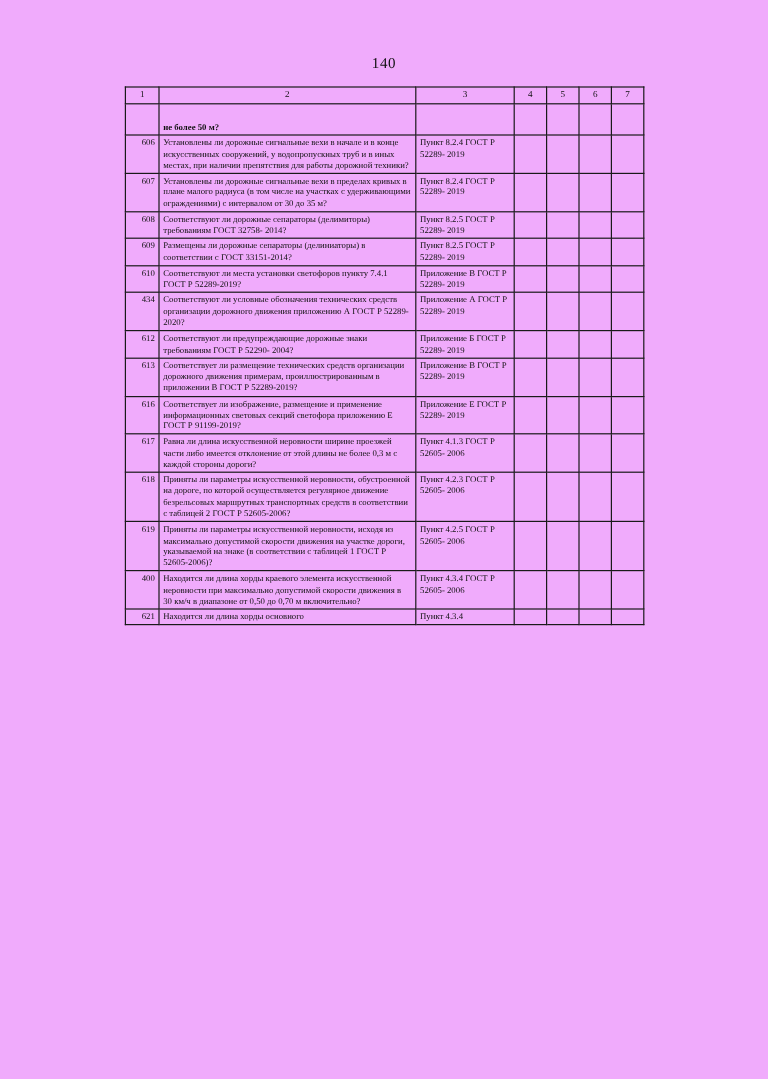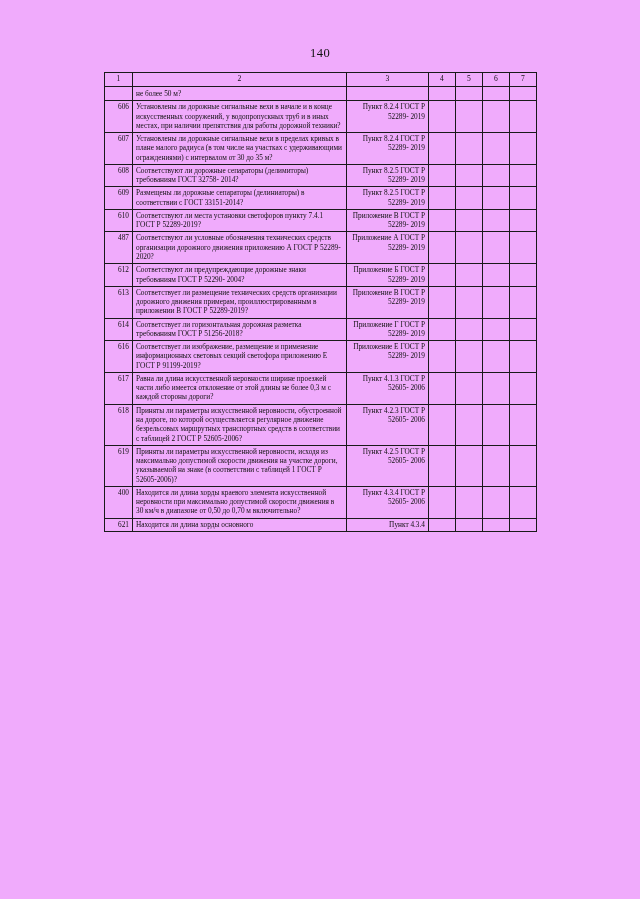--- a/index.html
+++ b/index.html
@@ -62,27 +62,28 @@
   }
   td.num {
     text-align: right;
     font-size: 7.6px;
     padding-top: 2px;
   }
   td.req {
     text-align: left;
   }
   td.ref {
-    text-align: right;
+    text-align: left;
     padding-top: 2px;
     margin-left: 16px;
   }
   td.blank { }
   .cont-row td.req {
-    padding-top: 2px;
+    padding-top: 14px;
+    font-weight: bold;
   }
 </style>
 </head>
 <body>
 
 <div class="page">
 
   <div class="page-number">140</div>
 
   <table class="doc-table">
@@ -177,21 +178,21 @@
 светофоров пункту 7.4.1 ГОСТ Р 52289-2019?</td>
         <td class="ref">Приложение В
 ГОСТ Р 52289-
 2019</td>
         <td class="blank"></td>
         <td class="blank"></td>
         <td class="blank"></td>
         <td class="blank"></td>
       </tr>
       <tr>
-        <td class="num">487</td>
+        <td class="num">434</td>
         <td class="req">Соответствуют ли условные обозначения
 технических средств организации дорожного
 движения приложению А ГОСТ Р 52289-
 2020?</td>
         <td class="ref">Приложение А
 ГОСТ Р 52289-
 2019</td>
         <td class="blank"></td>
         <td class="blank"></td>
         <td class="blank"></td>
@@ -210,32 +211,20 @@
         <td class="blank"></td>
         <td class="blank"></td>
       </tr>
       <tr>
         <td class="num">613</td>
         <td class="req">Соответствует ли размещение технических
 средств организации дорожного движения
 примерам, проиллюстрированным
 в приложении В ГОСТ Р 52289-2019?</td>
         <td class="ref">Приложение В
-ГОСТ Р 52289-
-2019</td>
-        <td class="blank"></td>
-        <td class="blank"></td>
-        <td class="blank"></td>
-        <td class="blank"></td>
-      </tr>
-      <tr>
-        <td class="num">614</td>
-        <td class="req">Соответствует ли горизонтальная дорожная
-разметка требованиям ГОСТ Р 51256-2018?</td>
-        <td class="ref">Приложение Г
 ГОСТ Р 52289-
 2019</td>
         <td class="blank"></td>
         <td class="blank"></td>
         <td class="blank"></td>
         <td class="blank"></td>
       </tr>
       <tr>
         <td class="num">616</td>
         <td class="req">Соответствует ли изображение, размещение

